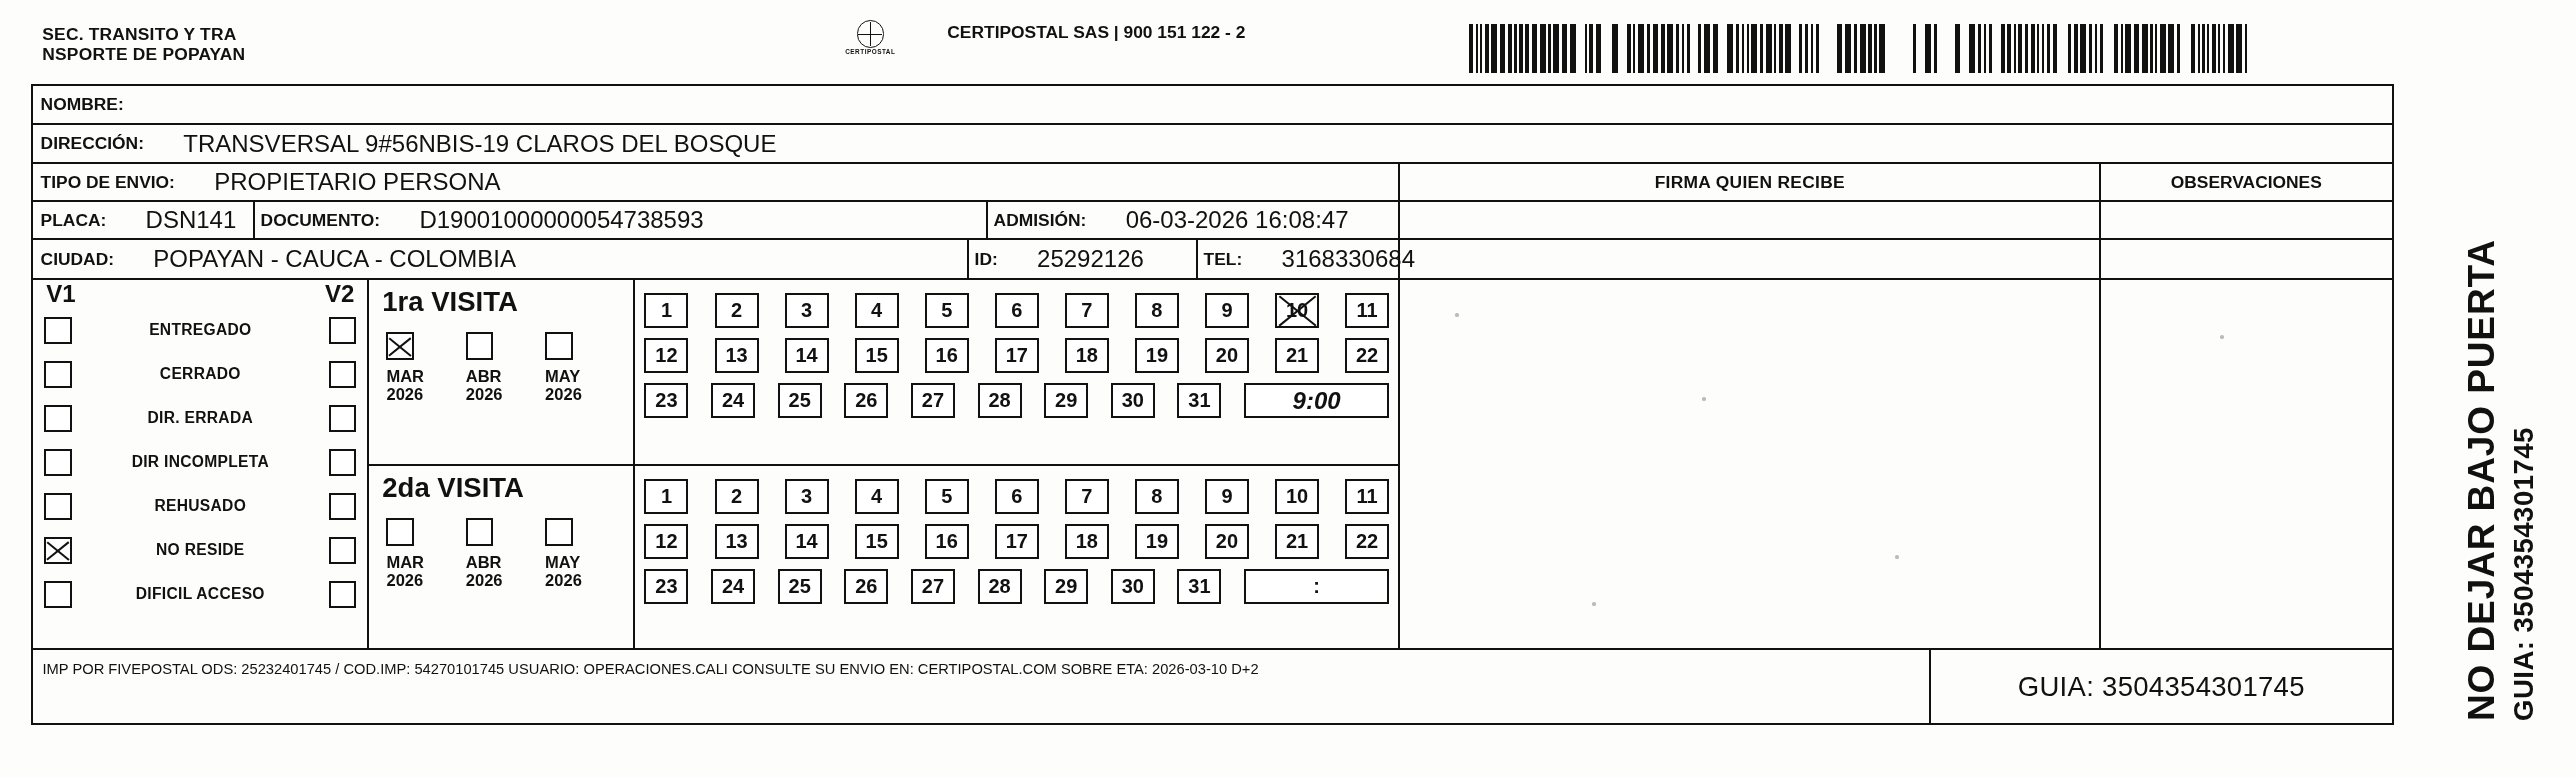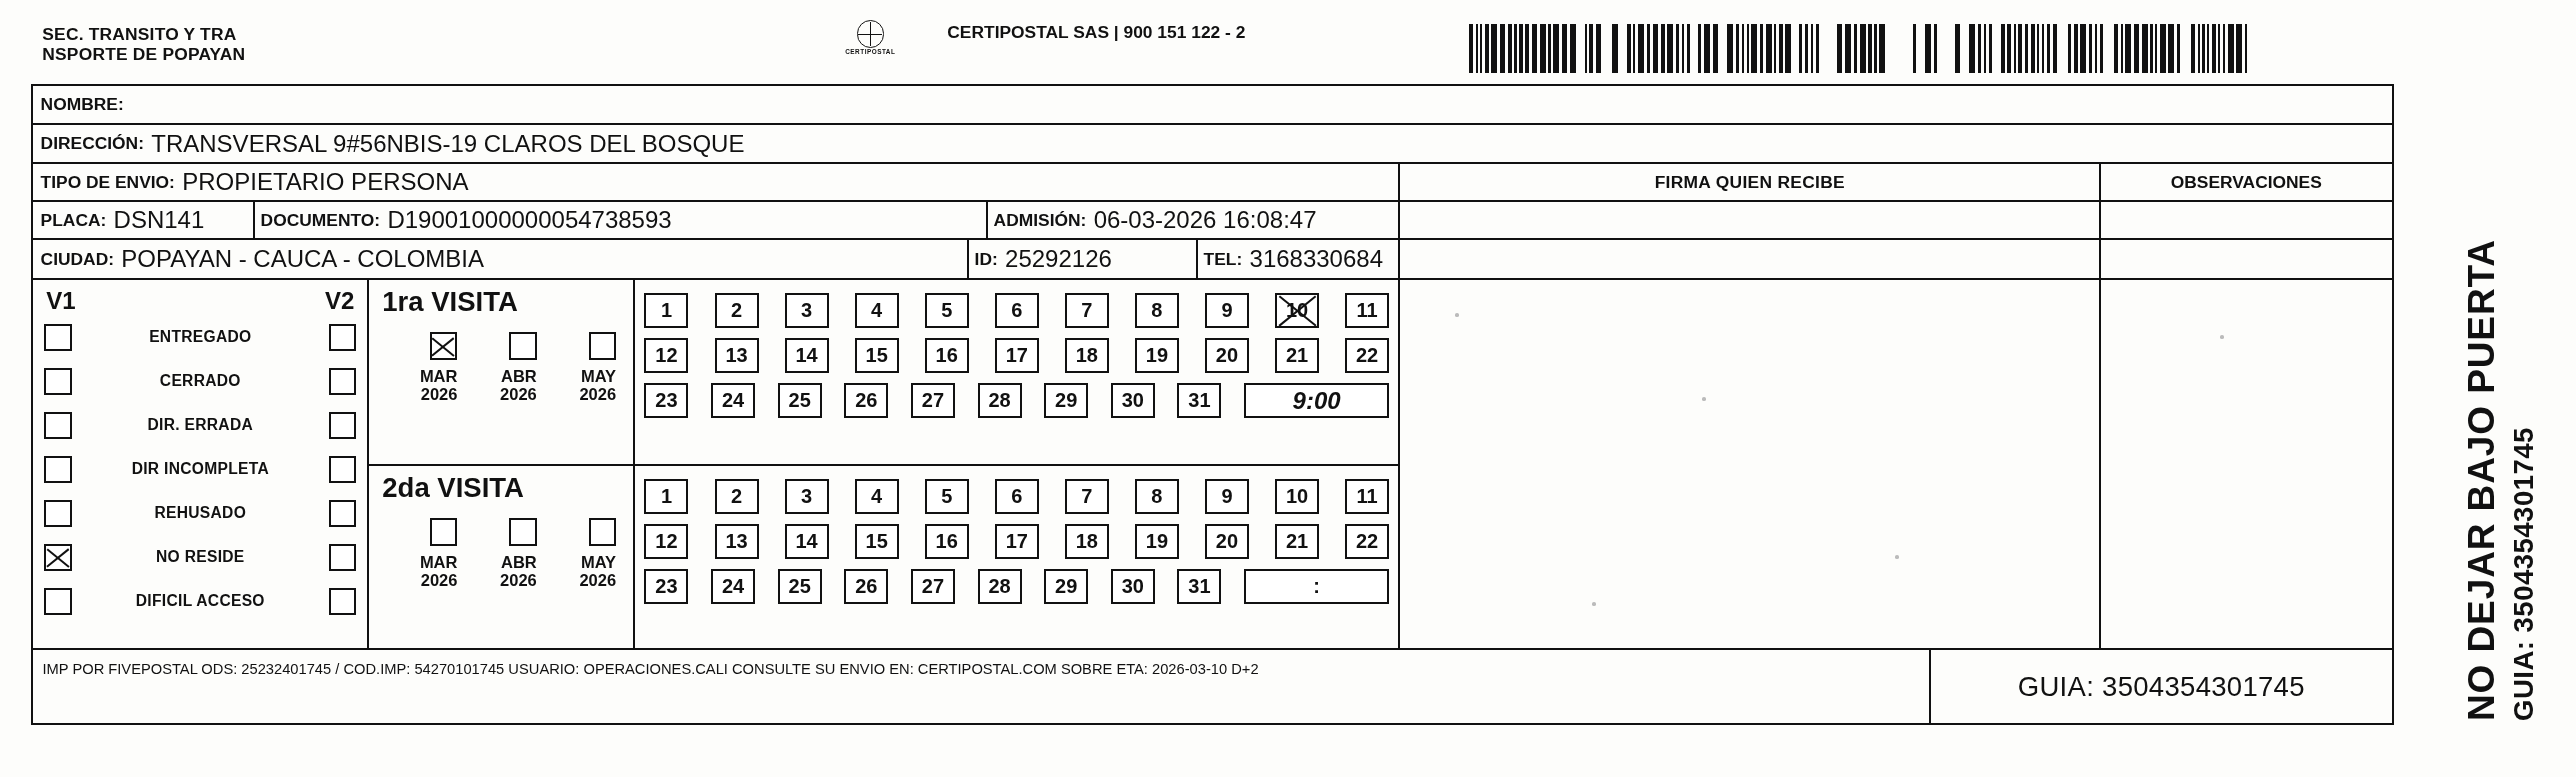--- a/index.html
+++ b/index.html
@@ -54,21 +54,21 @@
     border:2.7px solid #111;
   }
   .row { position:relative; border-bottom:2.7px solid #111; }
   .lbl-b { font-weight:bold; font-size:17.4px; }
   .val   { font-size:24px; }
   .cell-pad { padding:2.7px 7.3px; }
 
   .r-nombre { height:39px; }
   .r-direccion { height:39px; }
 
-  .inline { display:flex; align-items:center; height:100%; }
+  .inline { display:flex; align-items:center; height:100%;gap:32px; }
   .inline .lbl-b { margin-right:7.3px; }
 
   .r-tipo { height:38px; }
   .r-tipo .left { position:absolute; left:0; top:0; width:1365px; height:100%; }
   .firma-head {
     position:absolute; left:1365px; top:0; width:701px; height:100%;
     border-left:2.7px solid #111;
     display:flex; align-items:center; justify-content:center;
     font-weight:bold; font-size:17.4px; letter-spacing:0.3px;
   }
@@ -95,21 +95,21 @@
     width:27.5px; height:27.5px; border:2.3px solid #111; background:#fff;
     display:inline-block;
   }
   .opt-row { display:flex; align-items:center; height:44px; padding:0 11px; }
   .opt-row .name { flex:1; text-align:center; font-weight:bold; font-size:15.6px; letter-spacing:0.3px; }
 
   .visita-box { height:184px; position:relative; }
   .visita-box.second { border-top:2.7px solid #111; }
   .visita-title { font-weight:bold; font-size:27.5px; padding:5.5px 0 0 13px; }
   .months { display:flex; justify-content:space-around; padding:14.7px 13px 0; }
-  .month { text-align:right; width:71px; }
+  .month { text-align:left; width:71px; }
   .month .mchk { margin:0 auto 3.7px; }
   .month .mname { font-weight:bold; font-size:16.5px; line-height:1.1; }
 
   .daygrid { padding:13px 9.2px 0 9.2px; }
   .dayline { display:flex; justify-content:space-between; margin-bottom:10px; }
   .day {
     width:44px; height:35px; border:2.3px solid #111; background:#fff;
     font-weight:bold; font-size:20px; display:flex; align-items:center; justify-content:center;
     position:relative;
   }
@@ -362,21 +362,21 @@
           <span class="val">3168330684</span>
         </div>
       </div>
       <div class="vline" style="left:1365px;"></div>
       <div class="vline" style="left:2066px;"></div>
     </div>
 
     <div class="row r-main">
 
       <div class="v-left">
-        <div style="display:flex;justify-content:space-between;padding:7px 13px 0;">
+        <div style="display:flex;justify-content:space-between;padding:0 13px 0;">
           <span class="vhdr">V1</span>
           <span class="vhdr">V2</span>
         </div>
         <div id="outcomes">
             <div class="opt-row">
               <span class="chk" style="position: relative;"></span>
               <span class="name">ENTREGADO</span>
               <span class="chk" style="position: relative;"></span>
             </div>
             <div class="opt-row">

